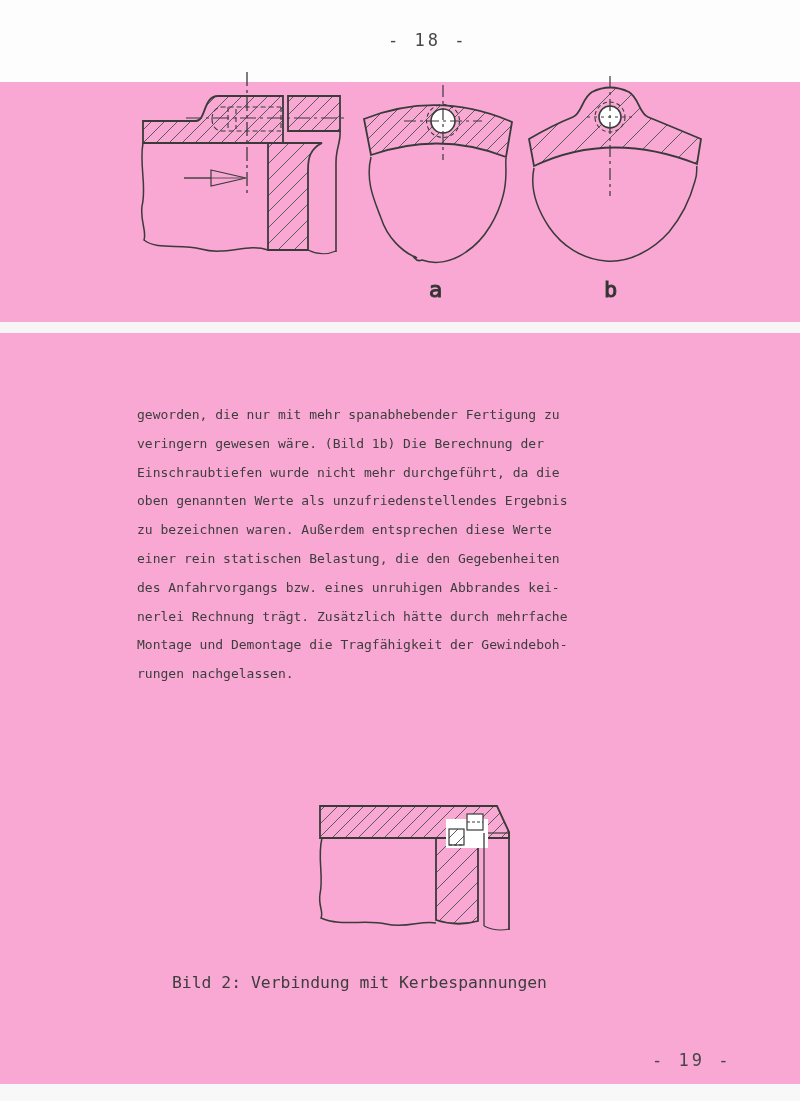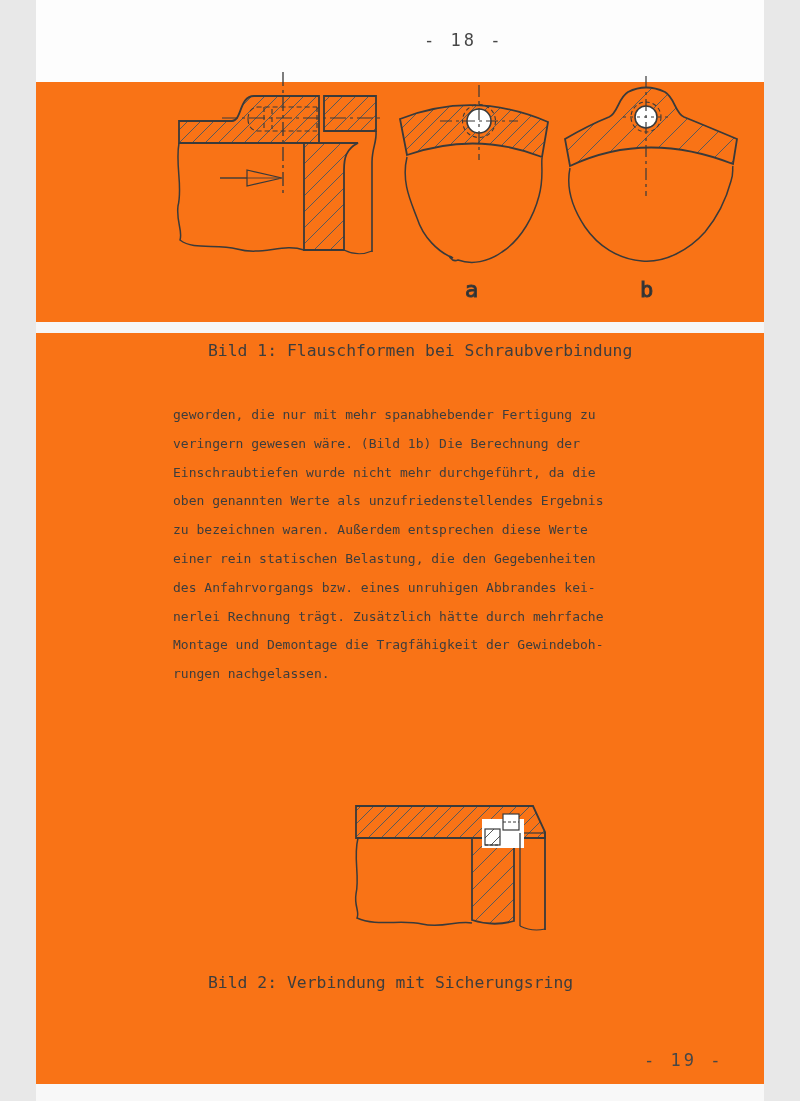--- a/index.html
+++ b/index.html
@@ -1,38 +1,38 @@
 <!DOCTYPE html>
 <html><head>
 <meta charset="utf-8">
 <style>
   html,body{margin:0;padding:0;background:#e8e8e8;}
   .page{
     position:relative;
-    width:728px;height:1101px;
+    width:800px;height:1101px;
     margin:0 auto;
-    background:#f97316;
+    background:#f9a8d4;
     overflow:hidden;
     font-family:"DejaVu Sans Mono","Liberation Mono",monospace;
     color:#3d3d3d;
   }
   .scan-band{position:absolute;left:0;width:800px;pointer-events:none;}
   .band-top{top:0;height:82px;background:#fdfdfd;}
   .band-mid{top:322px;height:11px;background:#f6f6f6;}
   .band-bottom{top:1084px;height:17px;background:#f8f8f8;}
 
   .pagenum{
     position:absolute;
     font-size:17px;
     letter-spacing:3px;
     color:#474747;
     white-space:pre;
   }
   .pagenum-top{left:388px;top:30px;}
-  .pagenum-bottom{left:608px;top:1050px;}
+  .pagenum-bottom{left:652px;top:1050px;}
 
   .caption{
     position:absolute;
     font-size:16.4px;
     color:#3d3d3d;
     white-space:pre;
   }
   .caption-1{left:172px;top:341px;}
   .caption-2{left:172px;top:973px;}
 
@@ -119,21 +119,20 @@
       <path d="M529,139 Q553,125 573,117 C582,113 582,98 592,92 Q610,83 629,92 C639,98 639,113 648,117 Q670,126 701,139 L697,164 Q610,130 534,166 Z" fill="url(#p-sparse)" stroke-width="1.8"></path>
       <circle cx="610" cy="117" r="11" fill="#ffffff" stroke-width="1.6"></circle>
       <circle cx="610" cy="117" r="15" stroke-width="1.1" stroke-dasharray="4 3"></circle>
       <path d="M610,76 L610,196" stroke-width="1.2" stroke-dasharray="12 4 3 4"></path>
       <path d="M587,117 L634,117" stroke-width="1" stroke-dasharray="3 4"></path>
       <path d="M534,168 C529,192 539,212 549,227 C562,246 582,259 606,261 C629,263 653,250 669,232 C683,215 691,196 695,181 C698,172 696,168 697,166" stroke-width="1.5"></path>
       <text class="fig-label" x="604" y="297">b</text>
     </g>
   </svg>
 
-  <div class="caption caption-1">Bild 1: Flauschformen bei Schraubverbindung</div>
 
   <div class="body-par par-1">geworden, die nur mit mehr spanabhebender Fertigung zu
 veringern gewesen wäre. (Bild 1b) Die Berechnung der
 Einschraubtiefen wurde nicht mehr durchgeführt, da die
 oben genannten Werte als unzufriedenstellendes Ergebnis
 zu bezeichnen waren. Außerdem entsprechen diese Werte
 einer rein statischen Belastung, die den Gegebenheiten
 des Anfahrvorgangs bzw. eines unruhigen Abbrandes kei-
 nerlei Rechnung trägt. Zusätzlich hätte durch mehrfache
 Montage und Demontage die Tragfähigkeit der Gewindeboh-
@@ -159,17 +158,17 @@
       <g stroke-width="1.2">
         <rect x="449" y="829" width="15" height="16" fill="url(#q-band)"></rect>
         <rect x="467" y="814" width="16" height="16" fill="#ffffff"></rect>
         <path d="M467,822 L483,822" stroke-dasharray="3 2" stroke-width="1"></path>
         <path d="M449,845 L464,845" stroke-dasharray="3 2" stroke-width="1"></path>
       </g>
       <path d="M322,838 C317,858 324,876 320,894 C318,906 324,912 321,918 C340,927 366,919 386,924 C406,929 421,920 436,923" stroke-width="1.5"></path>
     </g>
   </svg>
 
-  <div class="caption caption-2">Bild 2: Verbindung mit Sicherungsring</div>
+  <div class="caption caption-2">Bild 2: Verbindung mit Kerbespannungen</div>
 
   <div class="pagenum pagenum-bottom">- 19 -</div>
 
 </div>
 
 </body></html>

